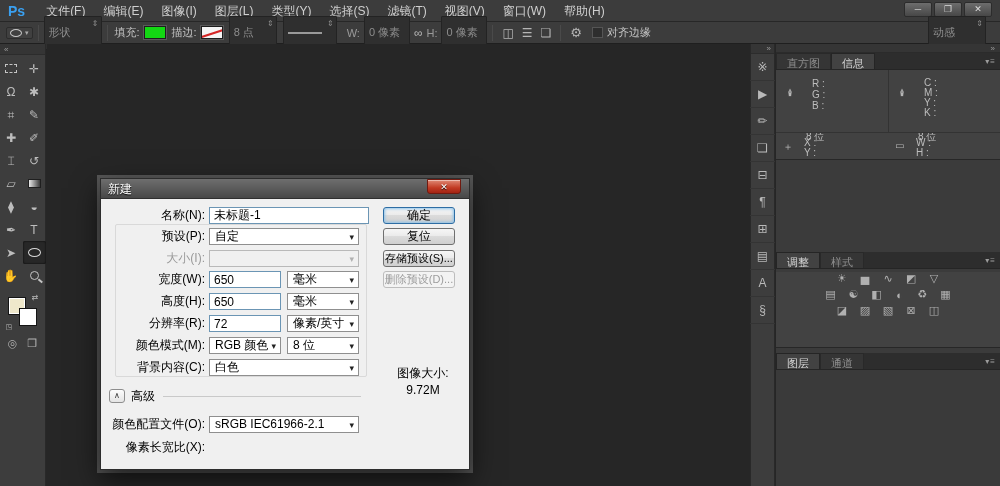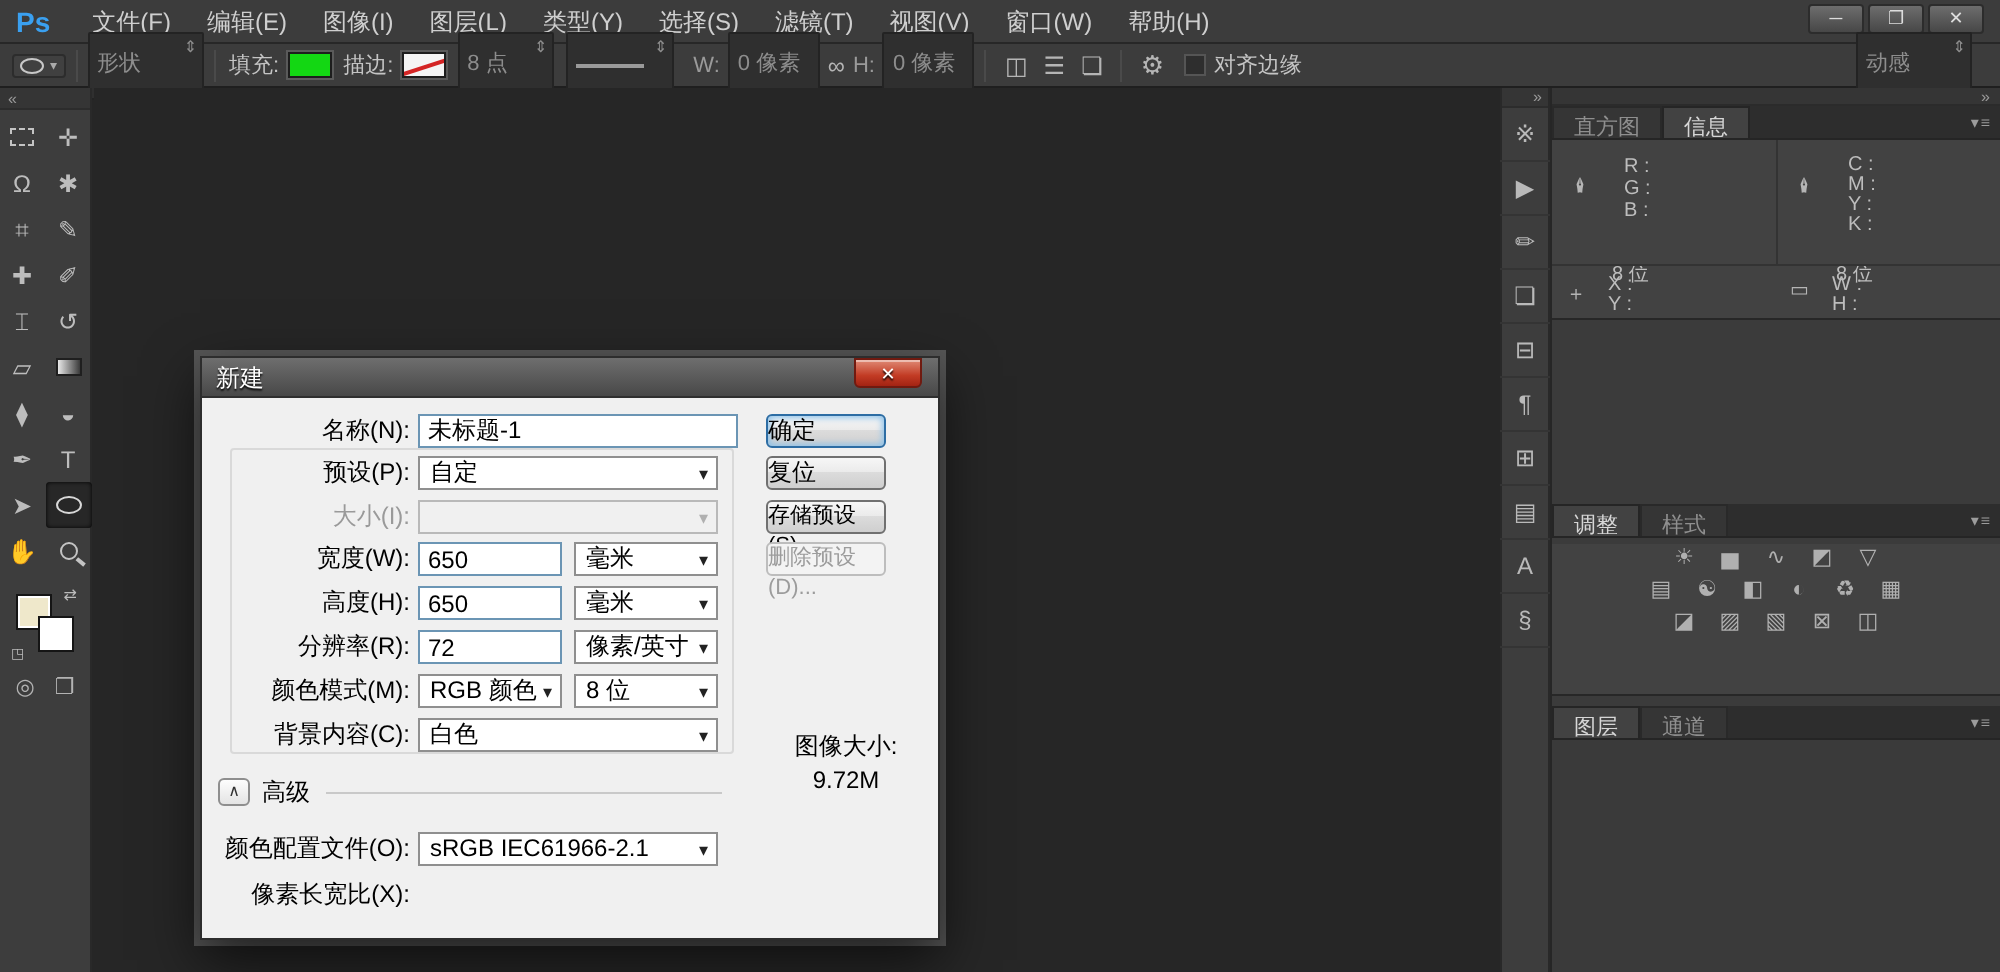--- a/index.html
+++ b/index.html
@@ -88,21 +88,21 @@
   .dialog{position:absolute;left:100px;top:178px;width:370px;height:292px;background:#f0f0f0;border:1px solid #2d2d2d;box-shadow:0 10px 26px rgba(0,0,0,.65),0 0 0 3px rgba(96,96,96,.85);font-size:12px;color:#000}
   .dlg-title{position:relative;height:20px;background:linear-gradient(#6e6e6e,#484848);border-bottom:1px solid #2f2f2f;color:#fff;line-height:20px;padding-left:7px;font-size:12px;text-shadow:0 1px 1px #000}
   .dlg-close{position:absolute;right:8px;top:0;width:34px;height:15px;background:linear-gradient(#e08a76,#c23b24 60%,#a32313);border:1px solid #701a10;border-radius:0 0 3px 3px;color:#fff;font-size:9px;font-weight:bold;text-align:center;line-height:14px;box-shadow:inset 0 1px 0 rgba(255,255,255,.45)}
   .dlg-body{position:relative;height:271px}
   .row-label{position:absolute;width:104px;text-align:right;line-height:17px}
   .tin{position:absolute;height:17px;border:1px solid #6b95b4;background:#fff;font-size:12px;font-family:"Liberation Sans","DejaVu Sans",sans-serif;padding:0 4px}
   .combo{position:absolute;height:17px;background:#fff;border:1px solid #8f8f8f;line-height:15px;padding:0 16px 0 5px;overflow:hidden;white-space:nowrap}
   .combo::after{content:"▾";position:absolute;right:4px;top:1px;font-size:9px;color:#222}
   .combo.disabled{background:#f0f0f0;border-color:#b9b9b9;color:#9a9a9a}
   .combo.disabled::after{color:#b0b0b0}
-  .dbtn{position:absolute;left:282px;width:60px;height:17px;border:1px solid #707070;border-radius:3px;background:linear-gradient(#f6f6f6,#ebebeb 45%,#dcdcdc 46%,#cfcfcf);font-size:12px;line-height:15px}
+  .dbtn{position:absolute;left:282px;width:72px;height:17px;border:1px solid #707070;border-radius:3px;background:linear-gradient(#f6f6f6,#ebebeb 45%,#dcdcdc 46%,#cfcfcf);font-size:12px;text-align:center;line-height:15px}
   .dbtn.primary{border-color:#2d6da4;box-shadow:inset 0 0 3px 1px #8fc3ea}
   .dbtn.disabled{color:#9c9c9c;background:#f3f3f3;border-color:#bdbdbd}
   .groupbox{position:absolute;left:14px;top:25px;width:252px;height:153px;border:1px solid #d9d9d9;border-radius:2px}
   .adv-toggle{position:absolute;left:8px;top:190px;width:16px;height:14px;border:1px solid #8e8e8e;border-radius:3px;background:linear-gradient(#fdfdfd,#e4e4e4);font-size:8px;text-align:center;line-height:12px;color:#333}
   .adv-label{position:absolute;left:30px;top:189px;line-height:16px}
   .adv-rule{position:absolute;left:62px;top:197px;width:198px;border-top:1px solid #c9c9c9}
   .imgsize-label{position:absolute;left:282px;top:166px;width:80px;text-align:center}
   .imgsize-value{position:absolute;left:282px;top:184px;width:80px;text-align:center}
 </style>
 </head>

